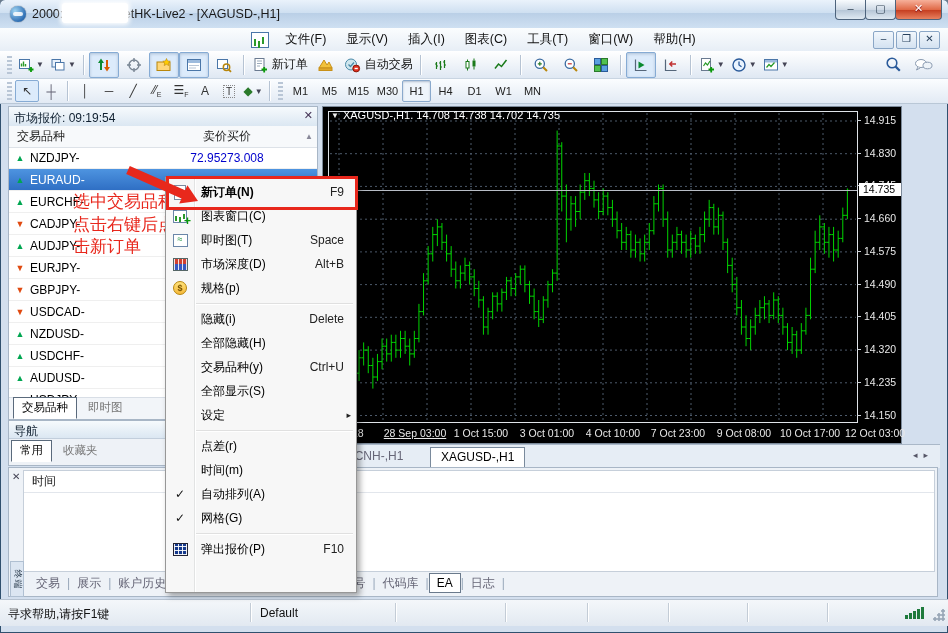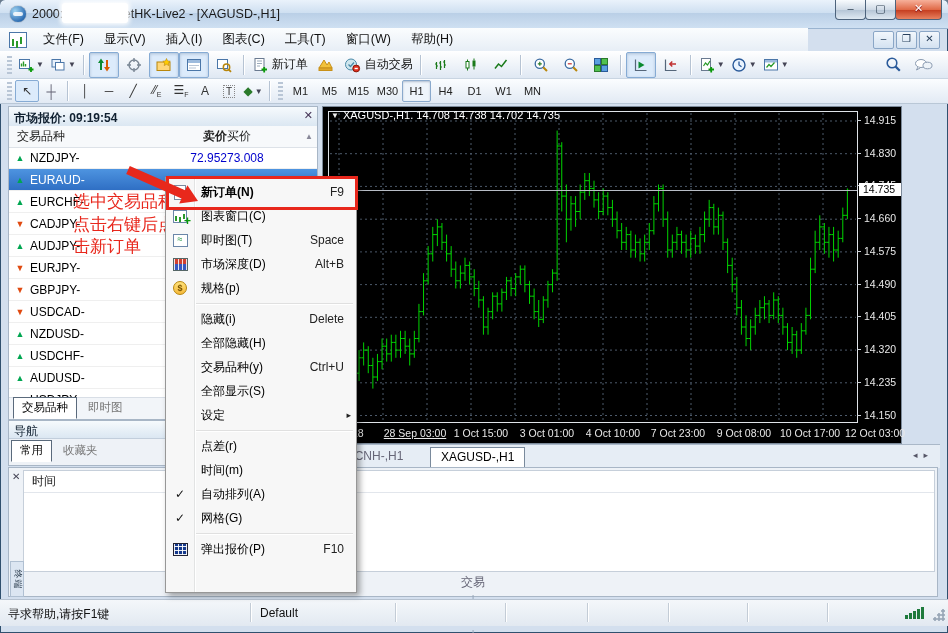--- a/index.html
+++ b/index.html
@@ -9,21 +9,21 @@
   
   #titlebar{left:0;top:0;width:948px;height:28px;background:linear-gradient(#eaf2fb,#cfe0f1 45%,#b9cfe6 46%,#cfe0f2);border-bottom:1px solid #9ab4d0;border-radius:5px 5px 0 0;}
   #applogo{left:10px;top:6px;width:16px;height:16px;border-radius:50%;background:radial-gradient(circle at 5px 5px,#9fd4f2,#2f6fb4 70%,#174f8c);box-shadow:0 0 1px #123;}
   #applogo::after{content:"";position:absolute;left:3px;top:6px;width:10px;height:4px;background:#fff;border-radius:2px;opacity:.85;}
   #titletext{left:32px;top:7px;font-size:12.5px;color:#1a1a1a;white-space:nowrap;}
   #titlemask{left:62px;top:3px;width:66px;height:20px;background:#fff;border-radius:3px;box-shadow:0 0 4px 2px rgba(255,255,255,.95);}
   .winbtns{top:0;right:6px;height:19px;display:flex;}
   .wbtn{width:29px;height:19px;border:1px solid #4d637c;border-top:none;border-radius:0 0 4px 4px;margin-left:-1px;
         background:linear-gradient(#f8fbfe,#cfdae6 50%,#b3c3d4 51%,#dfe9f2);color:#2c3e50;font-size:11px;line-height:17px;text-align:center;}
   .wbtn.close{width:45px;background:linear-gradient(#f6b09a,#e06a48 50%,#c33a1d 51%,#e8815f);color:#fff;font-weight:bold;text-shadow:0 1px 1px #701;}
-  #menubar{left:0;top:28px;width:808px;height:23px;background:linear-gradient(#fbfdfe,#e7eef6);border-bottom:1px solid #c9d5e2;display:flex;align-items:center;}
+  #menubar{left:0;top:28px;width:948px;height:23px;background:linear-gradient(#fbfdfe,#e7eef6);border-bottom:1px solid #c9d5e2;display:flex;align-items:center;justify-content:center;}
   #childicon{width:16px;height:14px;margin:0 6px 0 9px;background:#fff;border:1px solid #4a76a8;position:relative;}
   #childicon::after{content:"";position:absolute;left:2px;bottom:1px;width:2px;height:7px;background:#2a9a2a;box-shadow:4px 2px 0 #2a9a2a,8px -2px 0 #2a9a2a;}
   .menuitem{padding:3px 10px;font-size:12.5px;color:#111;}
   .childbtns{right:8px;top:31px;display:flex;gap:2px;}
   .cbtn{width:19px;height:16px;border:1px solid #8aa6c6;border-radius:2px;background:linear-gradient(#f2f7fc,#d4e2f1);color:#27405c;font-size:10px;line-height:14px;text-align:center;}
   
   #toolbar1{left:0;top:51px;width:948px;height:28px;background:linear-gradient(#ffffff,#dfe8f3);border-bottom:1px solid #c9d5e2;display:flex;align-items:center;padding-left:4px;box-sizing:border-box;}
   #toolbar2{left:0;top:79px;width:948px;height:25px;background:linear-gradient(#fbfdff,#e2eaf4);border-bottom:1px solid #b9c7d6;display:flex;align-items:center;padding-left:4px;box-sizing:border-box;}
   .grip{width:5px;height:18px;margin:0 3px;background:repeating-linear-gradient(180deg,#b9c6d6 0 2px,transparent 2px 4px);}
   .tsep{width:1px;height:20px;background:#b6c3d3;border-right:1px solid #fff;margin:0 4px;}
@@ -31,21 +31,21 @@
   .tbtn.pressed{background:#dcebfb;border-color:#86abd4;box-shadow:inset 0 1px 3px rgba(40,70,110,.25);}
   .tbtn .lbl{font-size:12px;color:#111;margin-left:4px;white-space:nowrap;}
   .caret{font-size:8px;color:#445;margin-left:2px;}
   .tf{min-width:27px;height:20px;font-size:11px;color:#222;display:flex;align-items:center;justify-content:center;border:1px solid transparent;border-radius:2px;}
   .tf.active{background:#eef4fb;border-color:#8aa9cc;box-shadow:inset 0 1px 2px rgba(40,70,110,.3);}
   .tool{width:22px;height:20px;display:flex;align-items:center;justify-content:center;font-size:12px;color:#333;border:1px solid transparent;border-radius:2px;}
   .tool.pressed{background:#dcebfb;border-color:#86abd4;}
   
   #mw{left:8px;top:106px;width:310px;height:314px;background:#fff;border:1px solid #a8b6c6;box-sizing:border-box;}
   #mwhead{left:0;top:0;width:100%;height:19px;background:linear-gradient(#f6fafd,#dbe7f2);border-bottom:1px solid #b7c4d2;}
-  #mwtitle{left:5px;top:3px;font-size:12px;font-weight:bold;color:#102030;}
+  #mwtitle{left:5px;top:3px;font-size:12px;font-weight:normal;color:#102030;}
   #mwclose{right:4px;top:2px;font-size:11px;color:#435;}
   #mwcols{left:0;top:19px;width:100%;height:21px;display:flex;align-items:center;border-bottom:1px solid #dde2e8;background:#f7f9fb;font-size:12px;color:#222;}
   #mwsort{right:4px;top:25px;font-size:8px;color:#889;}
   .mwrow{display:flex;align-items:center;height:21px;border-bottom:1px solid #efefef;font-size:12px;color:#000;}
   .mwrow.sel{background:linear-gradient(#4e94e0,#2f6fc4);color:#fff;}
   .mwsym{flex:1;display:flex;align-items:center;padding-left:6px;gap:5px;}
   .dirarrow{font-size:9px;width:10px;text-align:center;}
   .up{color:var(--up);} .down{color:var(--down);}
   .mwbid{width:72px;text-align:right;color:var(--price);}
   .mwask{width:78px;color:var(--price);padding-right:12px;}
@@ -59,21 +59,21 @@
   #navtitle{left:5px;top:2px;font-size:12px;color:#102030;}
   #navtabs{left:2px;top:19px;display:flex;gap:2px;}
   
   #term{left:8px;top:467px;width:930px;height:130px;background:#eef2f7;border:1px solid #a8b6c6;box-sizing:border-box;}
   #termclose{left:3px;top:3px;font-size:10px;color:#445;}
   #termbody{left:14px;top:2px;right:2px;height:100px;background:#fff;border:1px solid #c6cfda;}
   #termtimecol{left:8px;top:2px;font-size:12px;color:#222;}
   #termhdrline{left:0;top:21px;width:100%;height:1px;background:#e2e6ec;}
   #termvlabel{left:1px;top:93px;width:12px;height:34px;background:#dce6f2;border:1px solid #b0c0d2;font-size:9px;color:#345;display:flex;align-items:center;justify-content:center;}
   #termvlabel span{transform:rotate(90deg);white-space:nowrap;letter-spacing:1px;}
-  #termtabs{left:0;bottom:2px;width:100%;height:22px;display:flex;align-items:center;font-size:12px;color:#667;flex-direction:column;}
+  #termtabs{left:0;bottom:2px;width:100%;height:22px;display:flex;align-items:center;font-size:12px;color:#667;}
   .ttab{padding:2px 7px;}
   .ttab.active{background:#fff;border:1px solid #6a7a8c;color:#000;}
   .tdiv{color:#99a8ba;}
   
   #chart{left:322px;top:106px;width:580px;height:338px;background:#000;border:1px solid #7c8courier;border:1px solid #7c8a9a;box-sizing:border-box;}
   #plotframe{left:5px;top:4px;width:530px;height:312px;border:1px solid #dfe3e8;box-sizing:border-box;}
   #pricescale{left:538px;top:0;width:40px;height:336px;}
   .ylab{position:absolute;left:3px;font-size:10.5px;color:#e8e8e8;white-space:nowrap;}
   .ytick{position:absolute;left:-4px;width:4px;height:1px;background:#cfd4da;}
   #pricetag{left:536px;width:42px;height:13px;background:#fff;color:#000;font-size:10.5px;line-height:13px;padding-left:4px;box-sizing:border-box;}
@@ -388,21 +388,21 @@
       </div>
   </div>
 
   <div id="mw" class="abs">
     <div id="mwhead" class="abs">
       <div id="mwtitle" class="abs">市场报价: 09:19:54</div>
       <div id="mwclose" class="abs">✕</div>
     </div>
     <div id="mwcols" class="abs">
       <div class="mwsym" style="padding-left:8px;">交易品种</div>
-      <div class="mwbid" style="color:#222;font-weight:bold;">卖价</div>
+      <div class="mwbid" style="color:#222;">卖价</div>
       <div class="mwask" style="color:#222;">买价</div>
     </div>
     <div id="mwsort" class="abs">▲</div>
     <div id="mwrows" class="abs" style="left:0;top:40px;width:100%;">
         <div class="mwrow">
           <div class="mwsym">
             <span class="dirarrow up">▲</span>
             <span>NZDJPY-</span>
           </div>
           <div class="mwbid">72.952</div>

